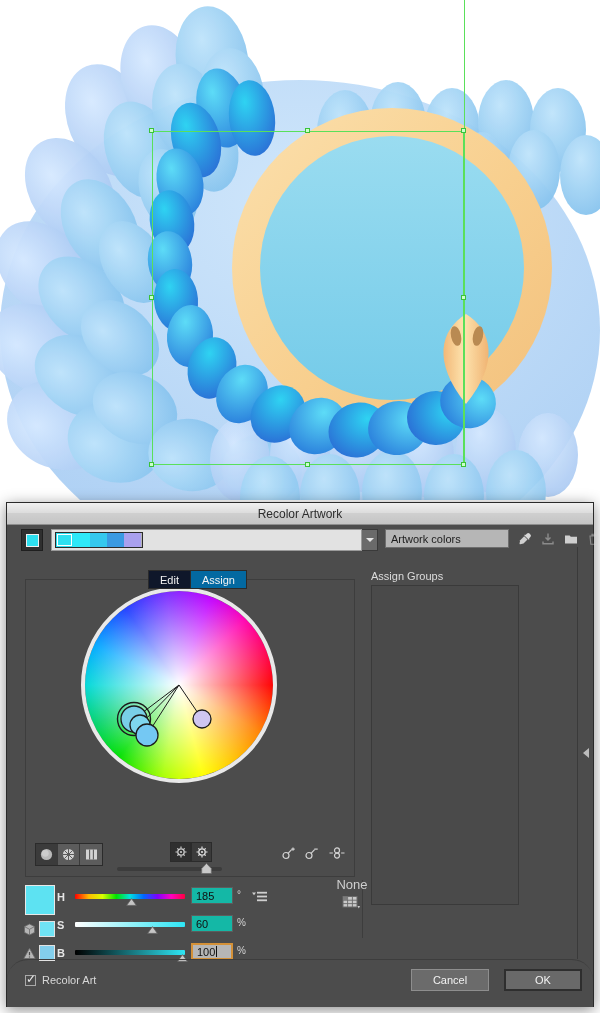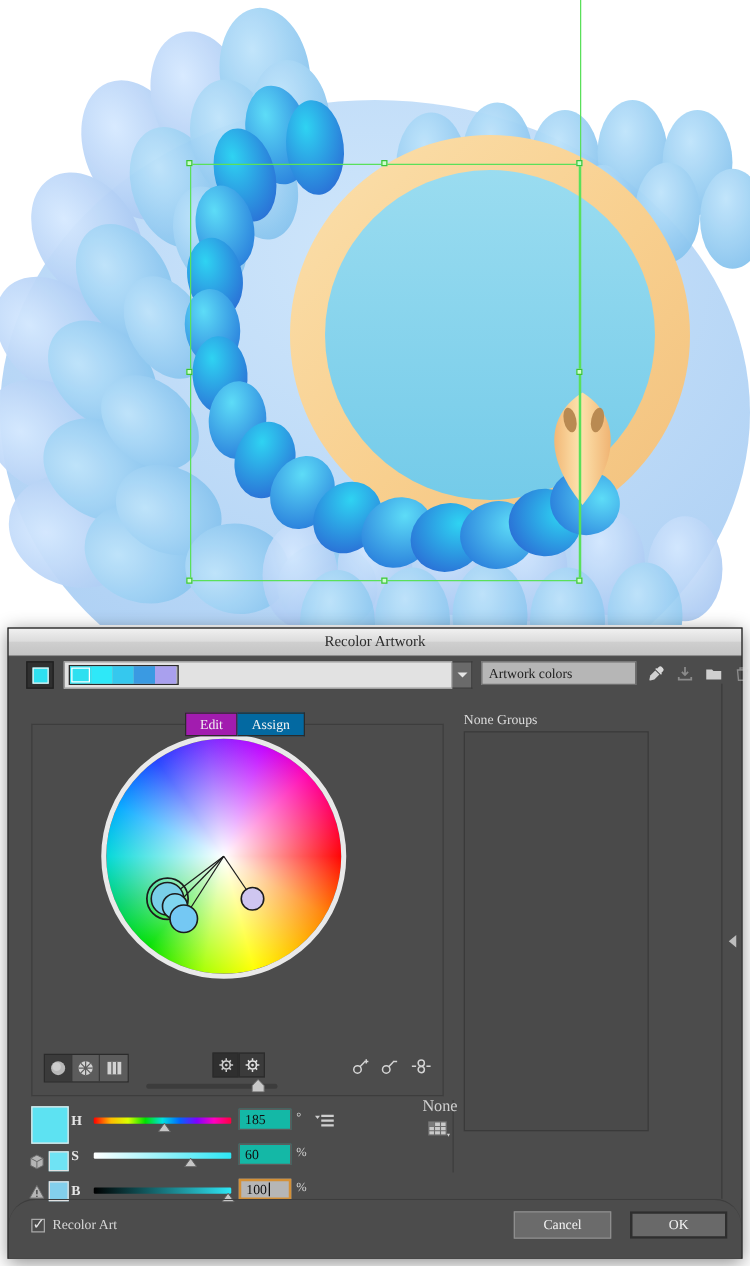--- a/index.html
+++ b/index.html
@@ -2,21 +2,21 @@
 <html><head>
 <meta charset="utf-8">
 <style>
   * { box-sizing: border-box; margin: 0; padding: 0; }
   html, body {
     width: 600px; height: 1013px;
     font-family: "Liberation Sans", sans-serif;
     background: #ffffff;
     overflow: hidden;
   }
-  #stage { position: relative; width: 600px; height: 1013px; font-family: Liberation Serif, serif; }
+  #stage { position: relative; width: 600px; height: 1013px; }
 
   
   #canvas {
     position: absolute; left: 0; top: 0; width: 600px; height: 500px;
     background: #ffffff; overflow: hidden;
   }
   #artwork-svg { position: absolute; left: 0; top: 0; }
 
   .sel-box { position: absolute; border: 1px solid #5ae05a; }
   .sel-handle {
@@ -78,21 +78,21 @@
     display: flex; align-items: center; padding-left: 5px;
     color: #1d1d1d; font-size: 11px;
   }
   .toolicon { position: absolute; top: 0; width: 20px; height: 20px;
     display: flex; align-items: center; justify-content: center; }
 
   
   #tabs { position: absolute; left: 141px; top: 45px; display: flex; z-index: 3; }
   .tab { height: 19px; padding: 0 11px; display: flex; align-items: center;
     font-size: 11px; border: 1px solid #2b2b2b; }
-  .tab.active { background: #a21caf; color: #f2f2f2; }
+  .tab.active { background: #0f172a; color: #f2f2f2; }
   .tab.inactive { background: #0369a1; color: #f4f4f4; border-left: none; }
 
   #editpanel {
     position: absolute; left: 18px; top: 54px; width: 330px; height: 298px;
     border: 1px solid #3d3d3d; background: #4c4c4c;
   }
 
   
   #wheel-holder { position: absolute; left: 74px; top: 62px; }
   .wheel-ring {
@@ -515,21 +515,21 @@
 
       <div class="toolicon" style="left:243px;top:362px">
         <svg width="16" height="12" viewBox="0 0 16 12">
           <path d="M0 1.5 4 1.5 2 4.2z" fill="#cfcfcf"></path>
           <rect x="5" y="0.8" width="10" height="1.8" fill="#cfcfcf"></rect>
           <rect x="5" y="4.6" width="10" height="1.8" fill="#cfcfcf"></rect>
           <rect x="5" y="8.4" width="10" height="1.8" fill="#cfcfcf"></rect>
         </svg>
       </div>
 
-      <div id="cg-label">None Groups</div>
+      <div id="cg-label">Assign Groups</div>
       <div id="cg-panel"></div>
 
       <div id="divider-v"></div>
       <div id="nonewrap">
         <div id="none-label">None</div>
         <svg width="20" height="15" viewBox="0 0 20 15" style="margin-top:3px">
           <rect x="1" y="1.5" width="14" height="10.5" fill="#c9c9c9" stroke="#6a6a6a" stroke-width="1"></rect>
           <path d="M1 5.2h14M1 8.6h14M5.6 1.5v10.5M10.4 1.5v10.5" stroke="#6a6a6a" stroke-width=".9"></path>
           <rect x="1" y="1.5" width="4.6" height="3.7" fill="#7c7c7c"></rect>
           <path d="M15.5 11 18 11 16.8 13.4z" fill="#cfcfcf"></path>

